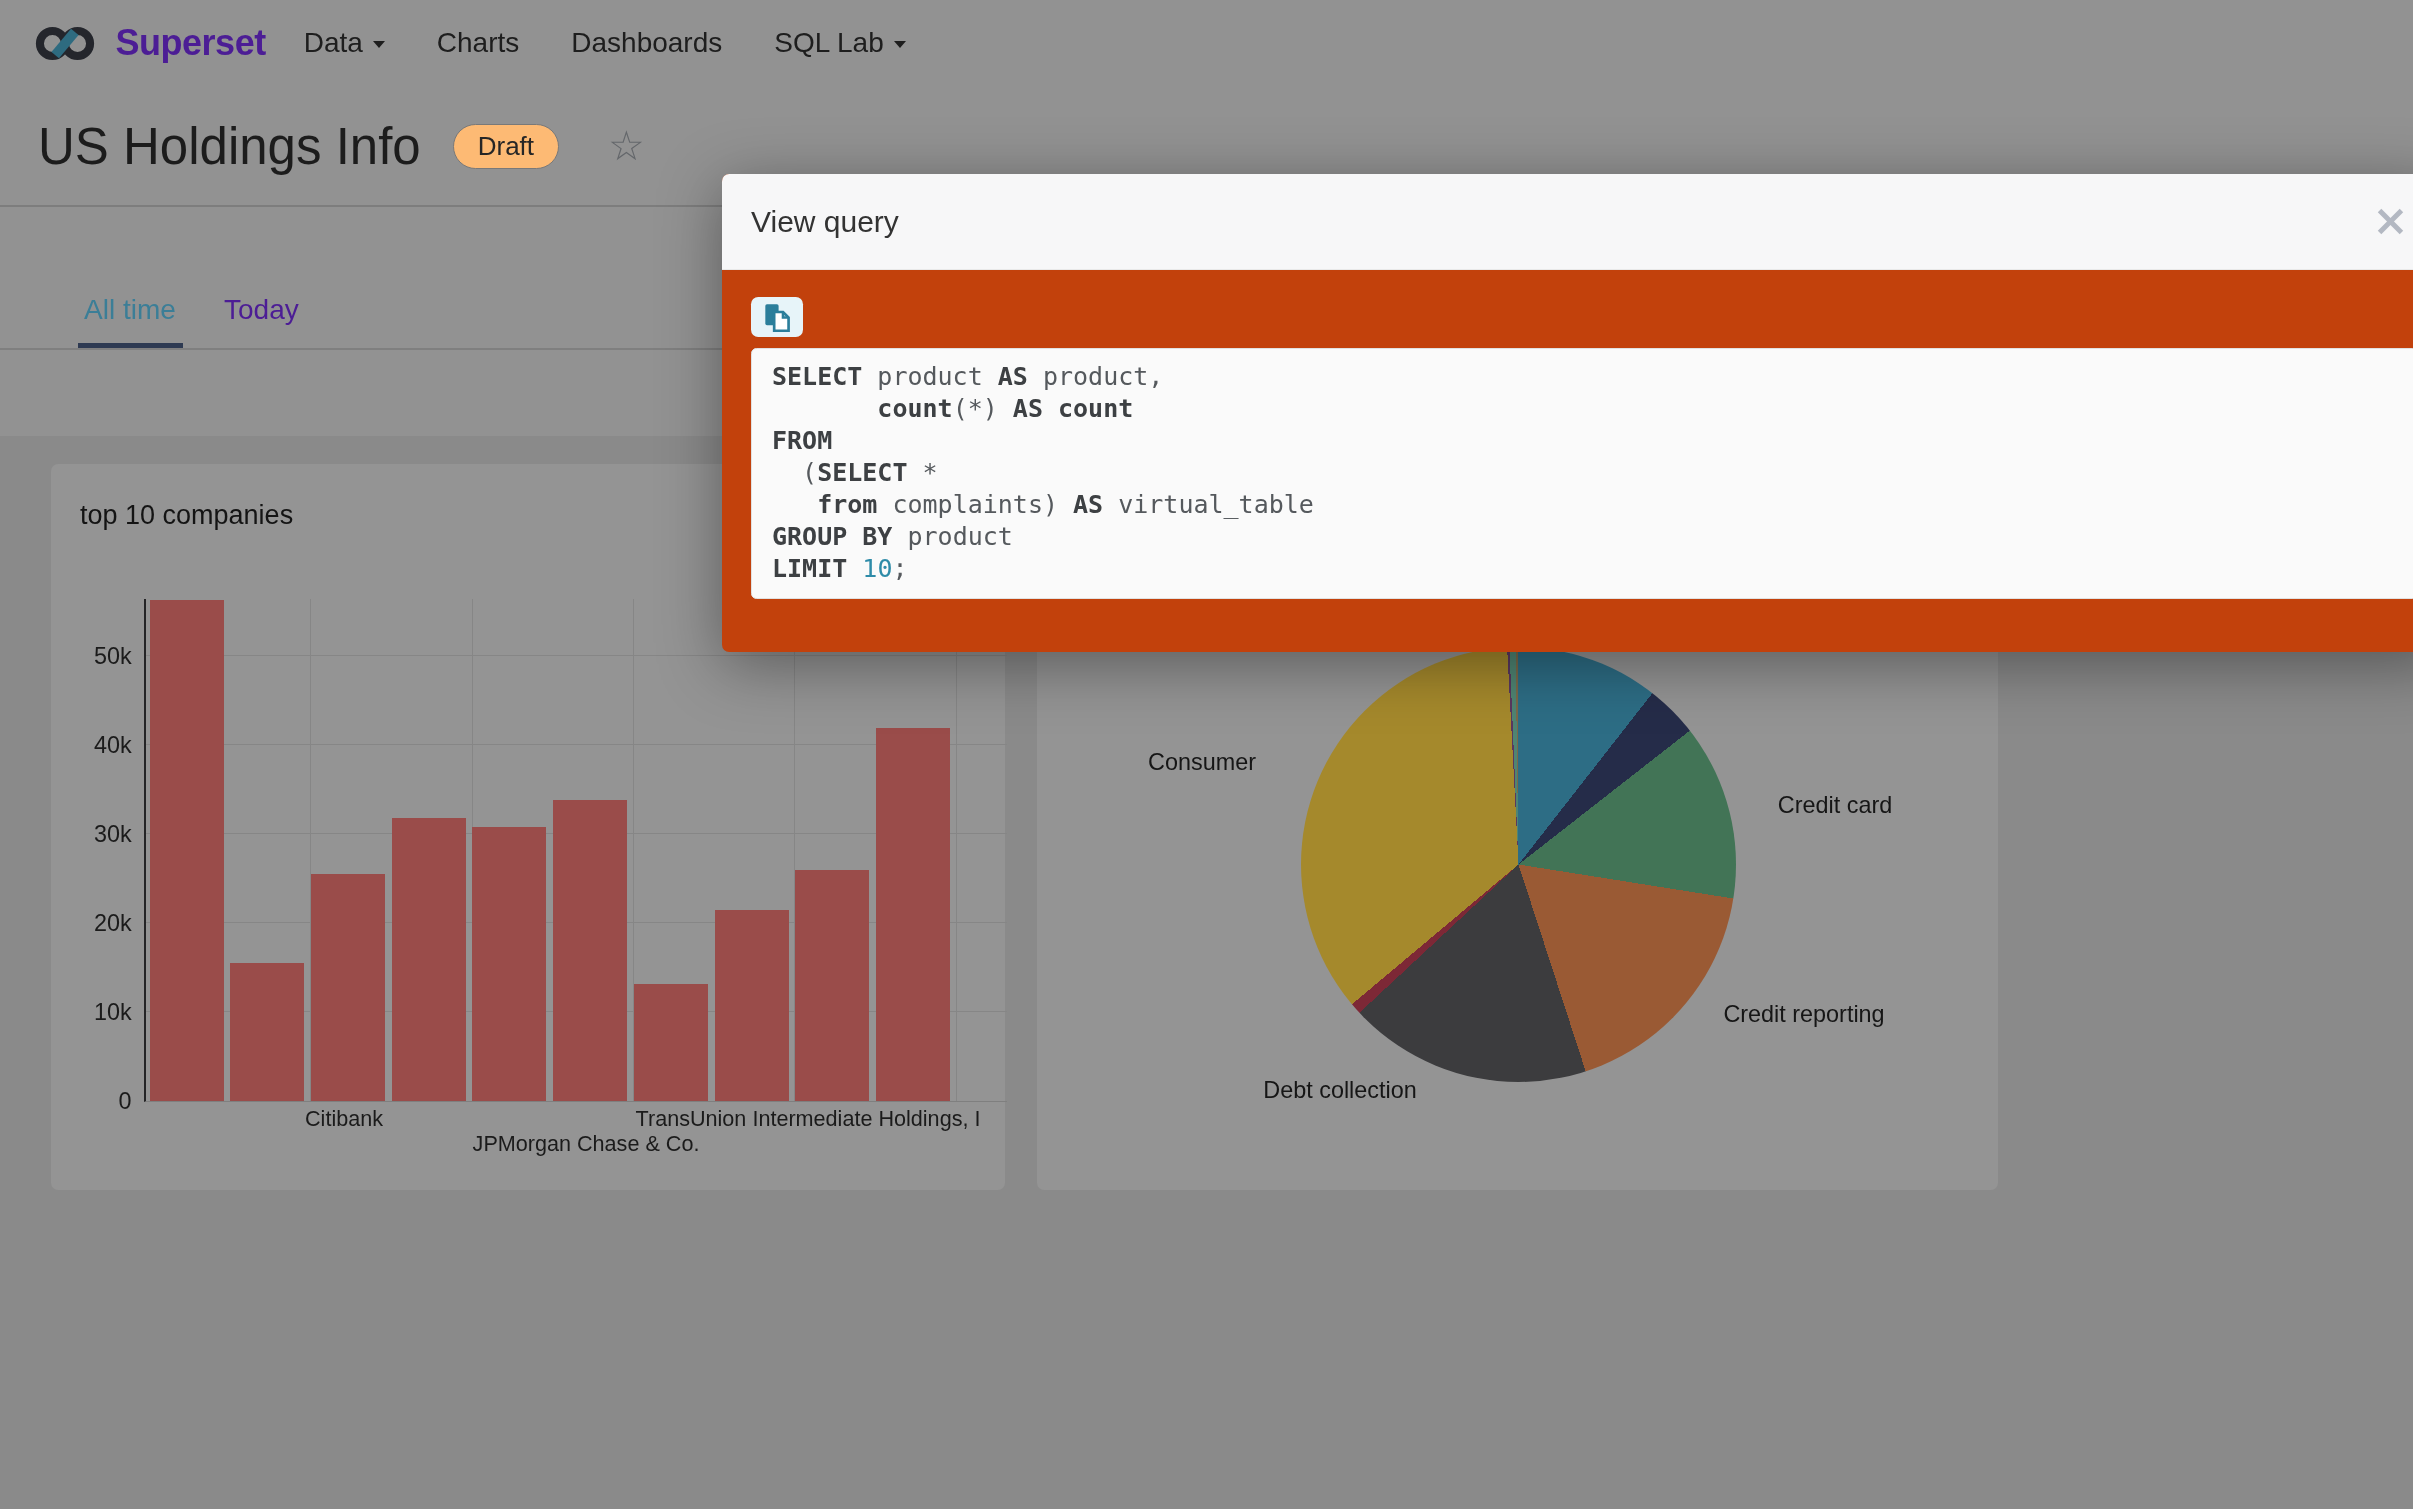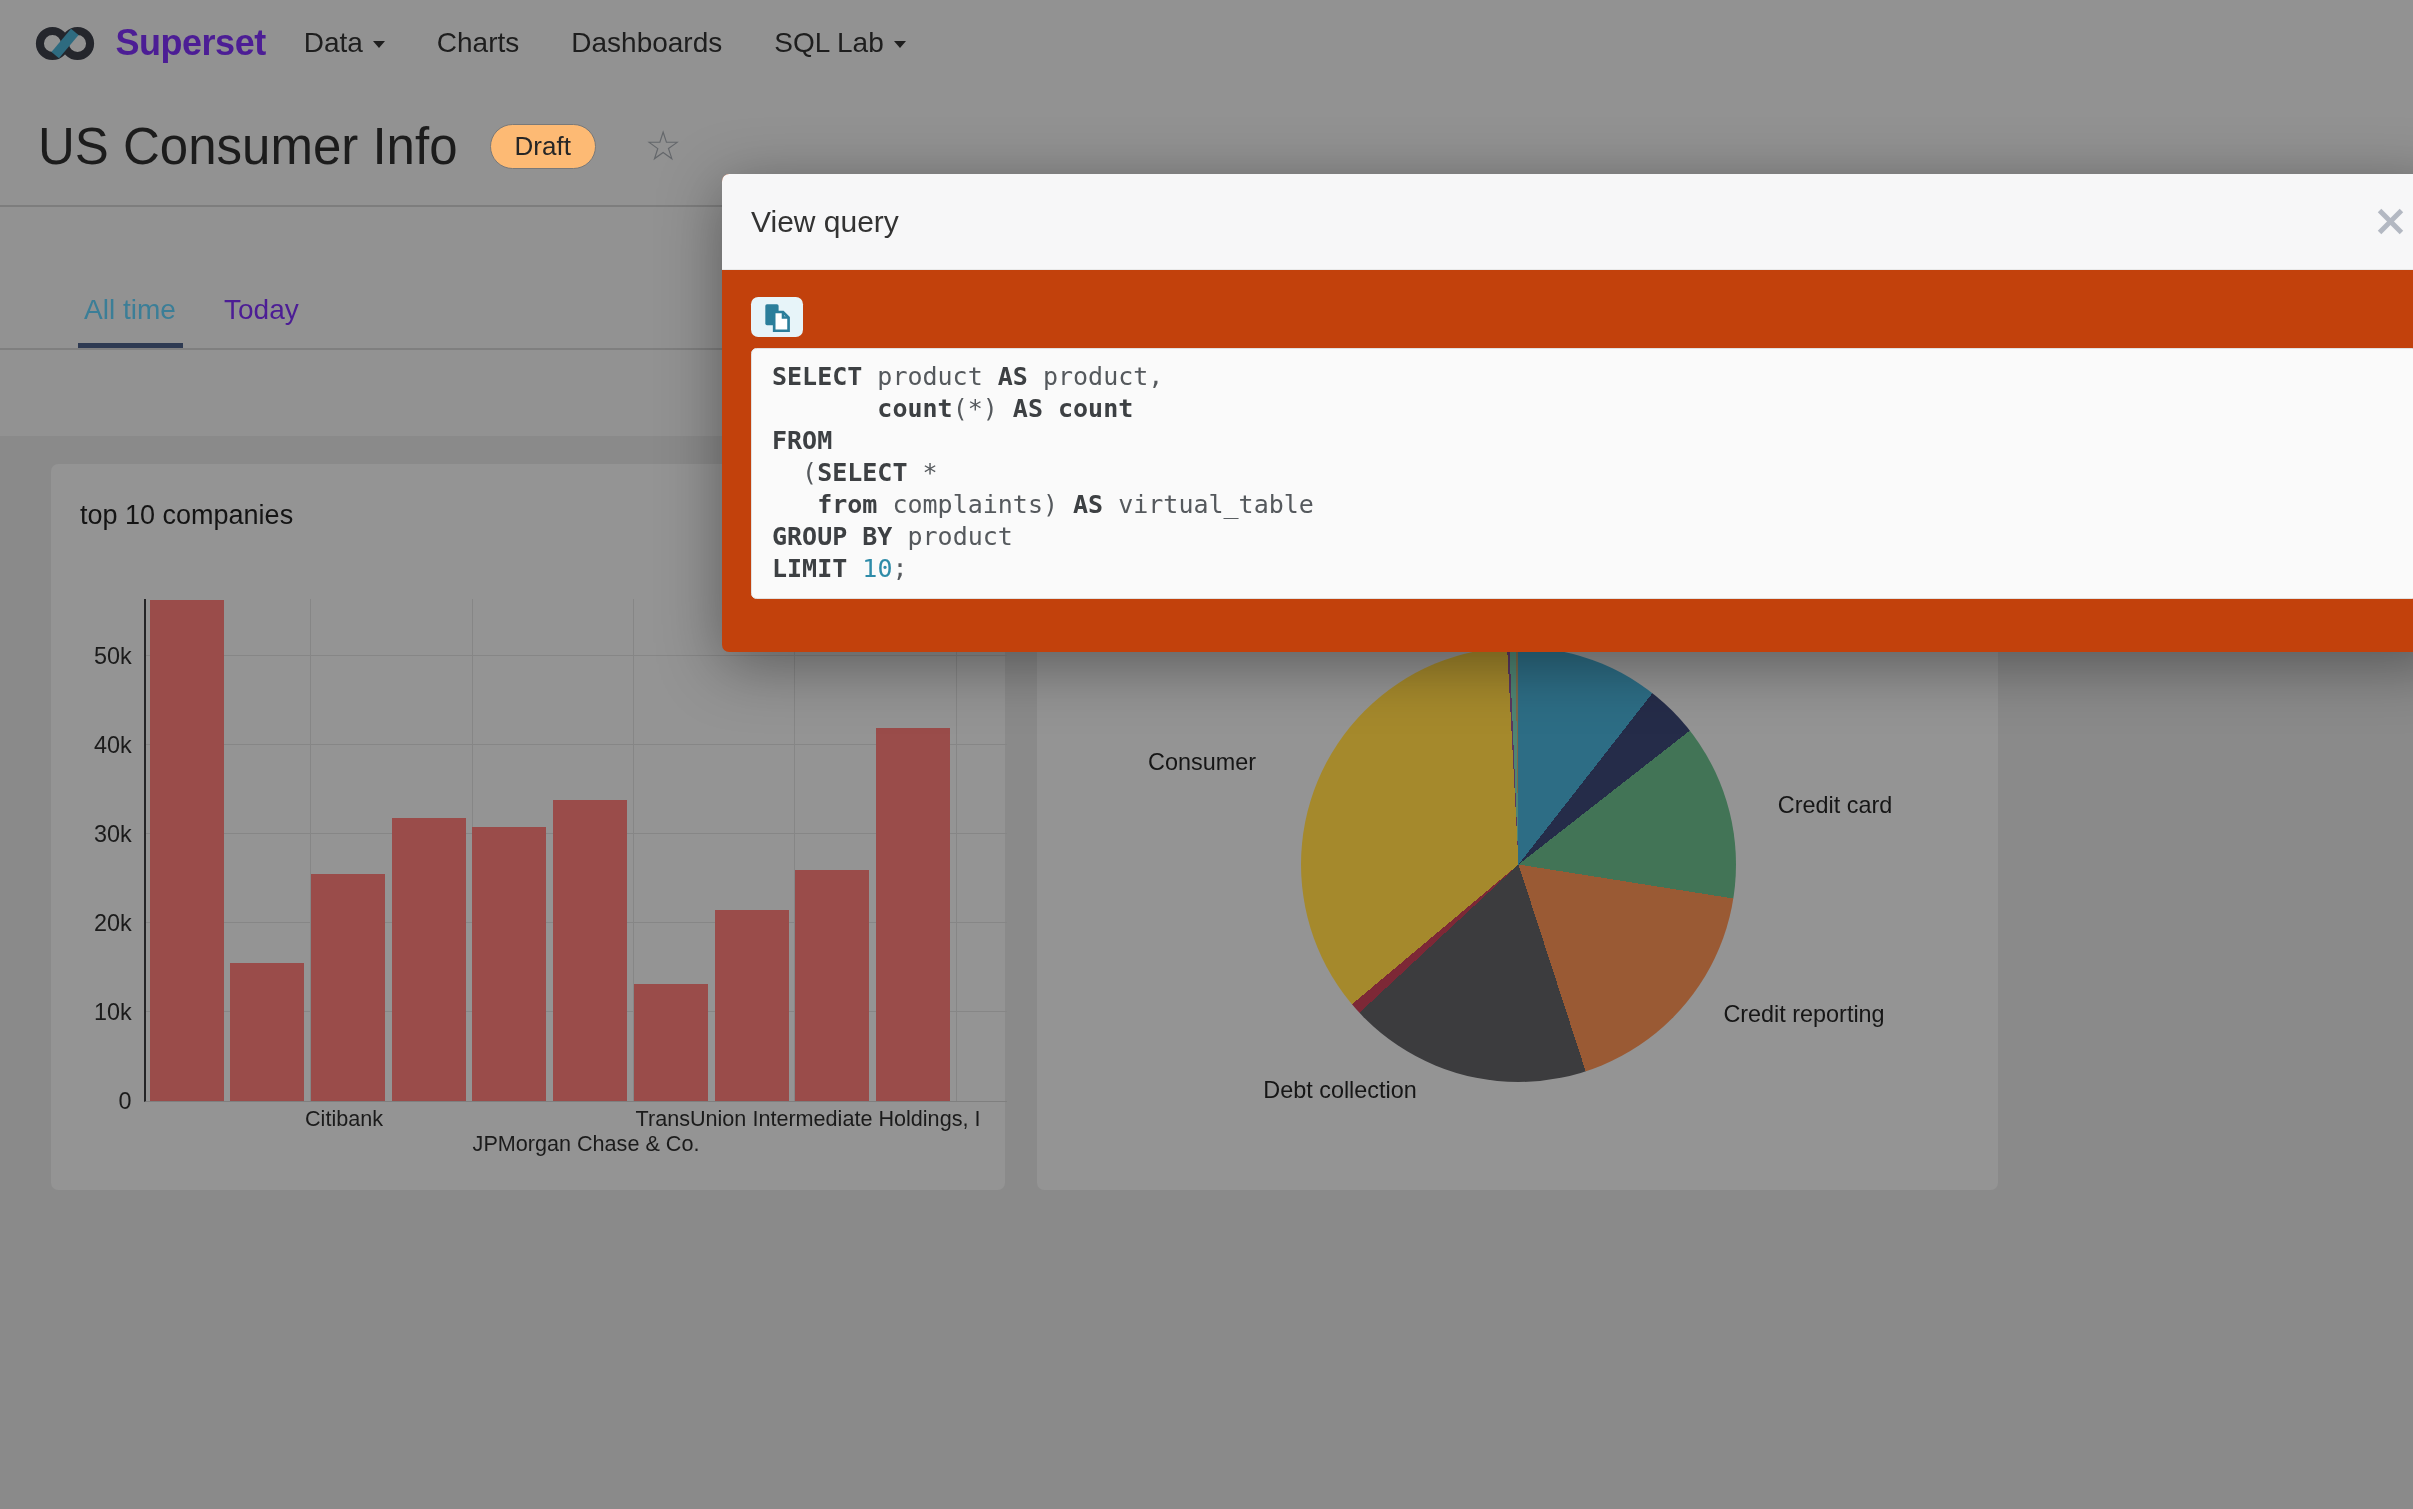--- a/index.html
+++ b/index.html
@@ -96,21 +96,21 @@
         <span>Dashboards</span>
       </div>
       <div class="nav-item">
         <span>SQL Lab</span>
         <i class="caret"></i>
       </div>
     </div>
   </div>
 
   <div class="page-head">
-    <h1 class="page-title">US Consumer Info</h1>
+    <h1 class="page-title">US Holdings Info</h1>
     <span class="badge">Draft</span>
     <span class="star">☆</span>
   </div>
   <div class="hline hl1"></div>
 
   <div class="tabs-block">
     <div class="tab tab-alltime">All time</div>
     <div class="tab tab-today">Today</div>
     <div class="tab-underline"></div>
   </div>

